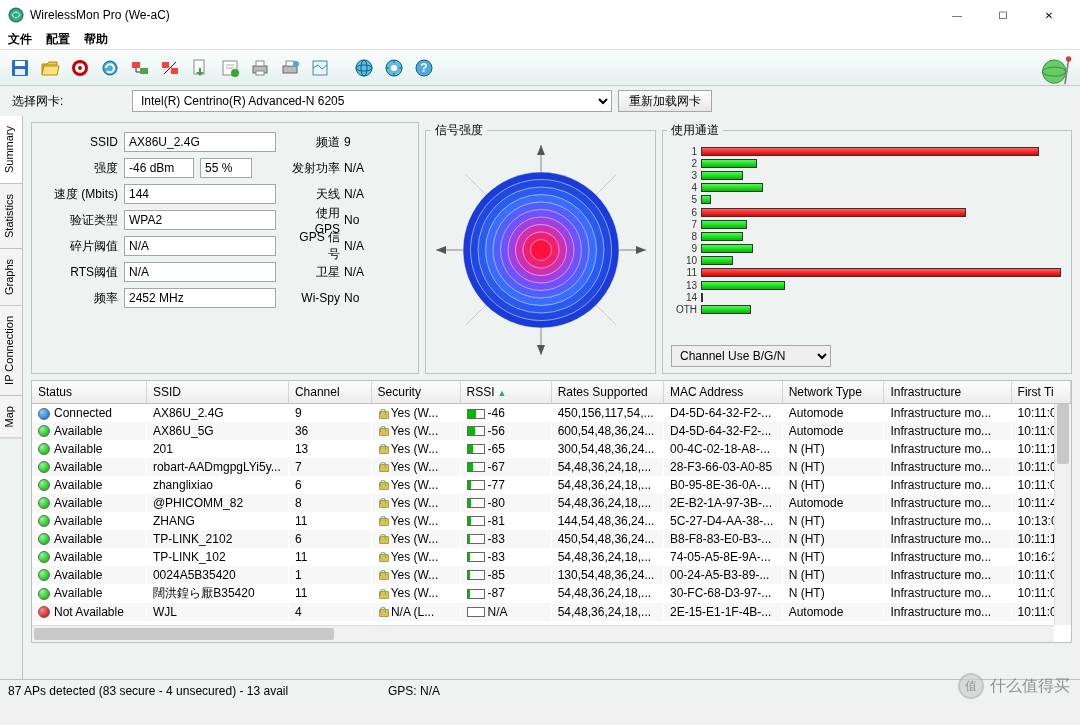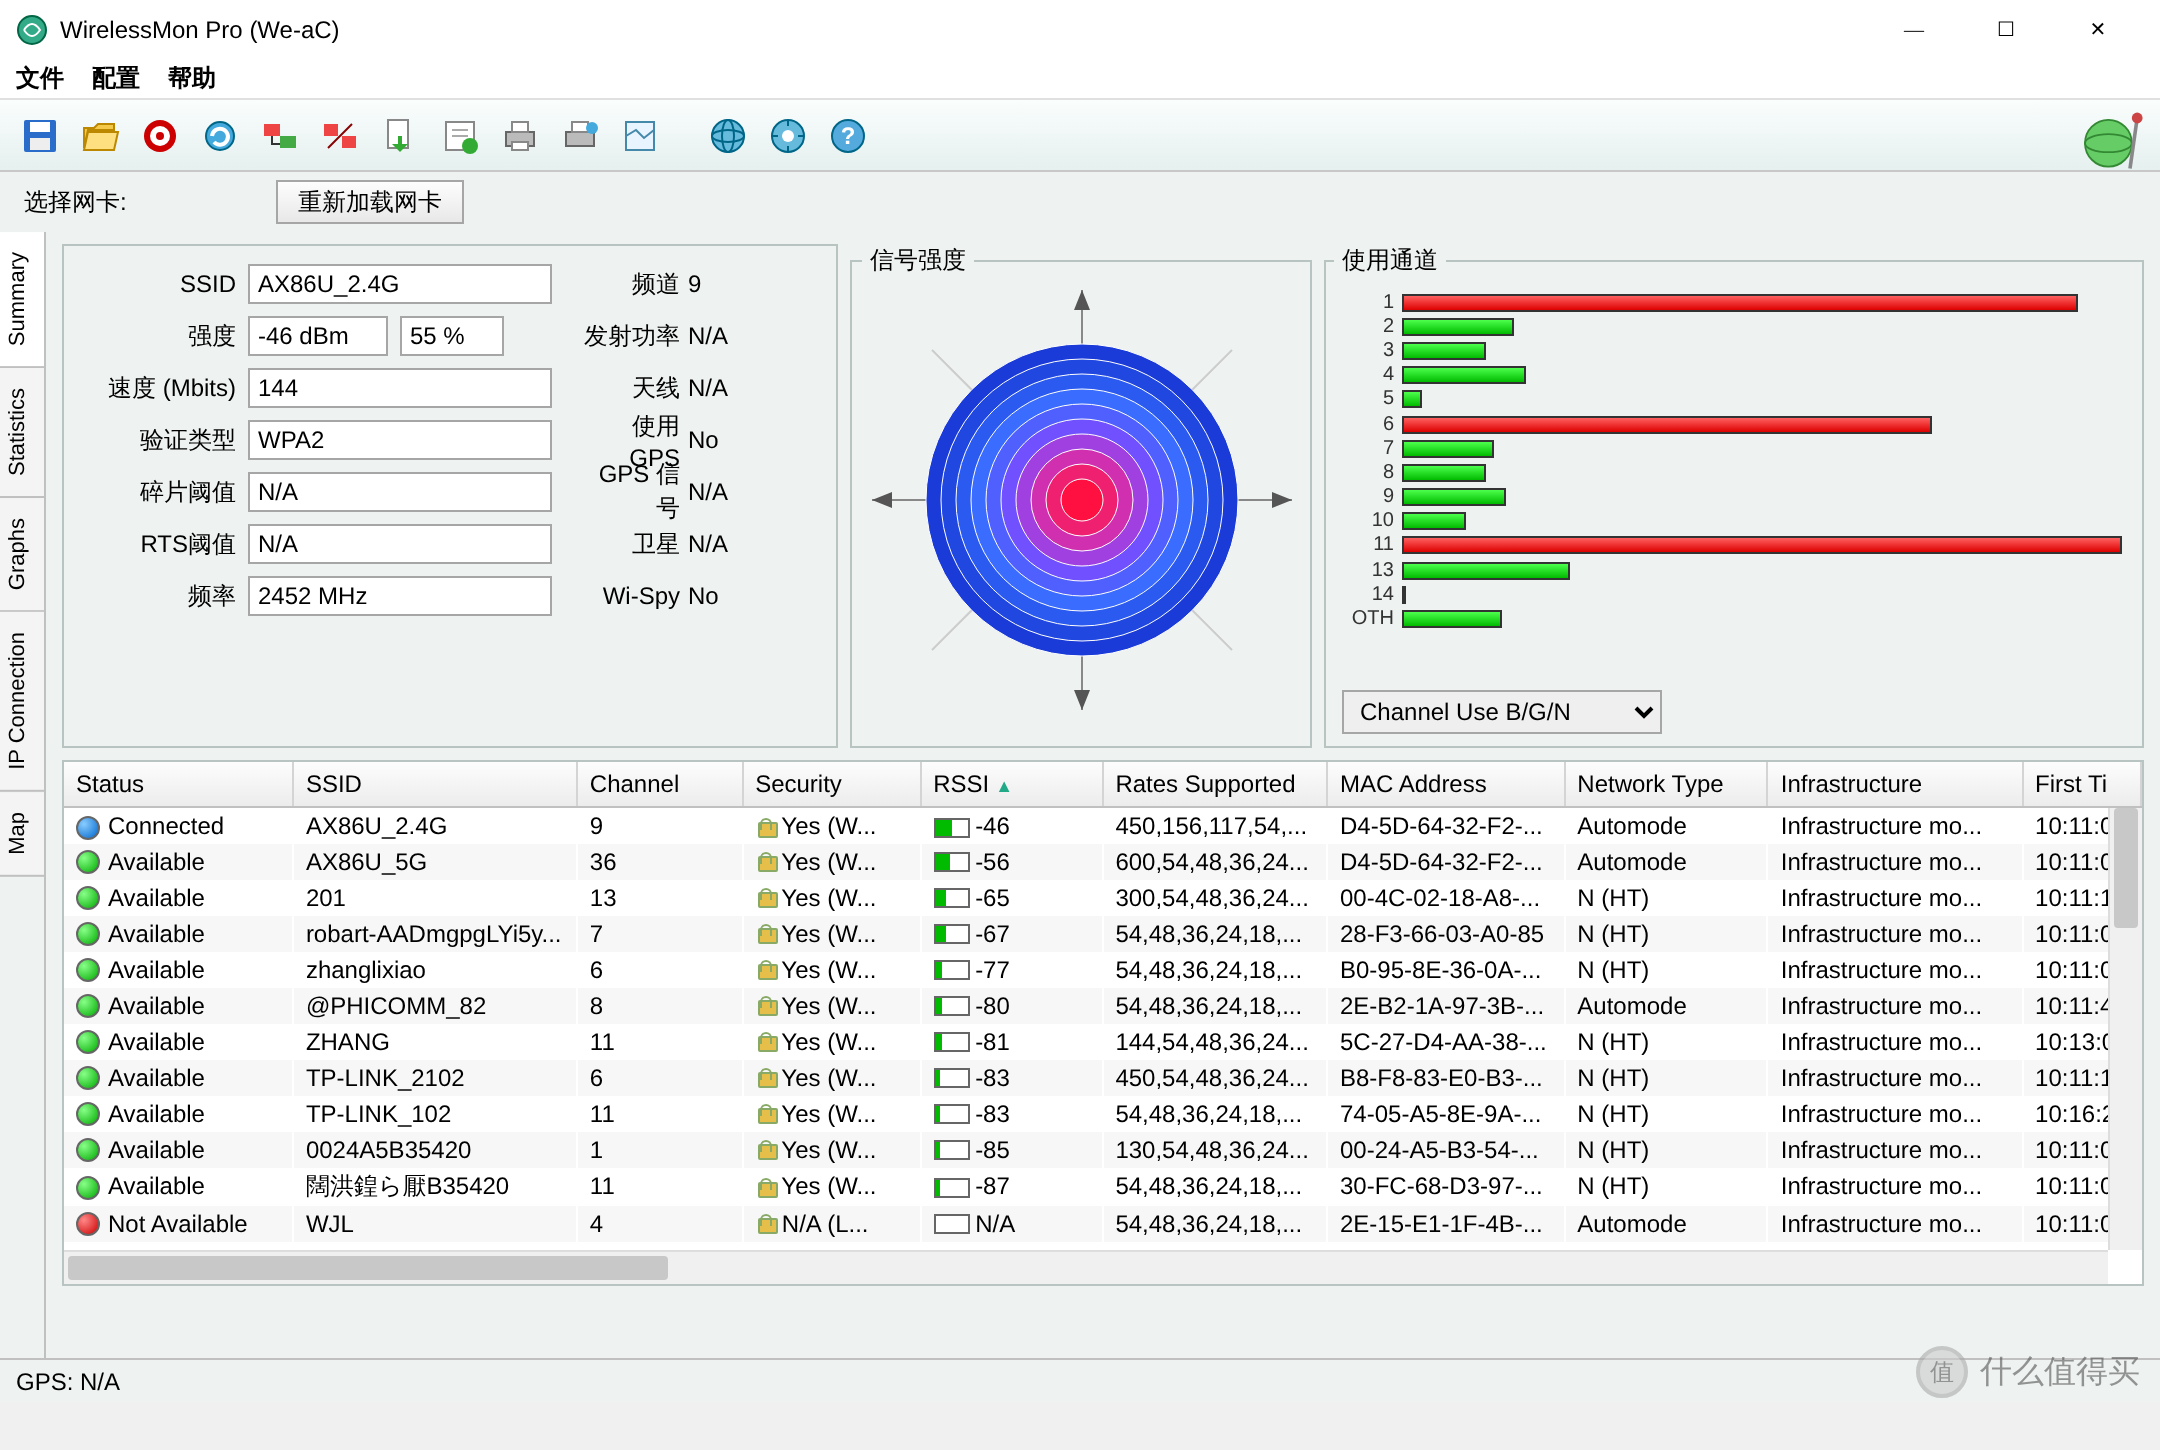--- a/index.html
+++ b/index.html
@@ -190,20 +190,21 @@
   <svg class="globe" viewBox="0 0 40 40">
       <circle cx="18" cy="24" r="13" fill="#6c6" stroke="#383"></circle>
       <ellipse cx="18" cy="24" rx="13" ry="5" fill="none" stroke="#383"></ellipse>
       <path d="M30 38 L34 10" stroke="#888" stroke-width="2"></path>
       <circle cx="34" cy="10" r="3" fill="#c44"></circle>
     </svg>
 </div>
 
 <div class="selrow">
   <label>选择网卡:</label>
+  <select><option>Intel(R) Centrino(R) Advanced-N 6205</option></select>
   <button>重新加载网卡</button>
 </div>
 
 <div class="mainarea">
   <div class="sidetabs">
     <div class="tab active">Summary</div>
     <div class="tab">Statistics</div>
     <div class="tab">Graphs</div>
     <div class="tab">IP Connection</div>
     <div class="tab">Map</div>
@@ -500,21 +501,21 @@
               <td>Infrastructure mo...</td>
               <td>10:16:2</td>
             </tr>
             <tr>
               <td><span class="dot grn"></span>Available</td>
               <td>0024A5B35420</td>
               <td>1</td>
               <td><span class="lock"></span> Yes (W...</td>
               <td><span class="rssibar"><span class="f" style="width:15%"></span></span>-85</td>
               <td>130,54,48,36,24...</td>
-              <td>00-24-A5-B3-54-...</td>
+              <td>00-24-A5-B3-89-...</td>
               <td>N (HT)</td>
               <td>Infrastructure mo...</td>
               <td>10:11:0</td>
             </tr>
             <tr>
               <td><span class="dot grn"></span>Available</td>
               <td>闊洪鍠ら厭B35420</td>
               <td>11</td>
               <td><span class="lock"></span> Yes (W...</td>
               <td><span class="rssibar"><span class="f" style="width:13%"></span></span>-87</td>
@@ -542,19 +543,20 @@
           <div class="thumb"></div>
         </div>
       <div class="scrollbot">
           <div class="thumb"></div>
         </div>
     </div>
   </div>
 </div>
 
 <div class="statusbar">
+  <div class="s1">87 APs detected (83 secure - 4 unsecured) - 13 avail</div>
   <div class="s2">GPS: N/A</div>
 </div>
 
 <div class="watermark">
   <div class="badge">值</div>
   <span>什么值得买</span>
 </div>
 
 </body></html>

